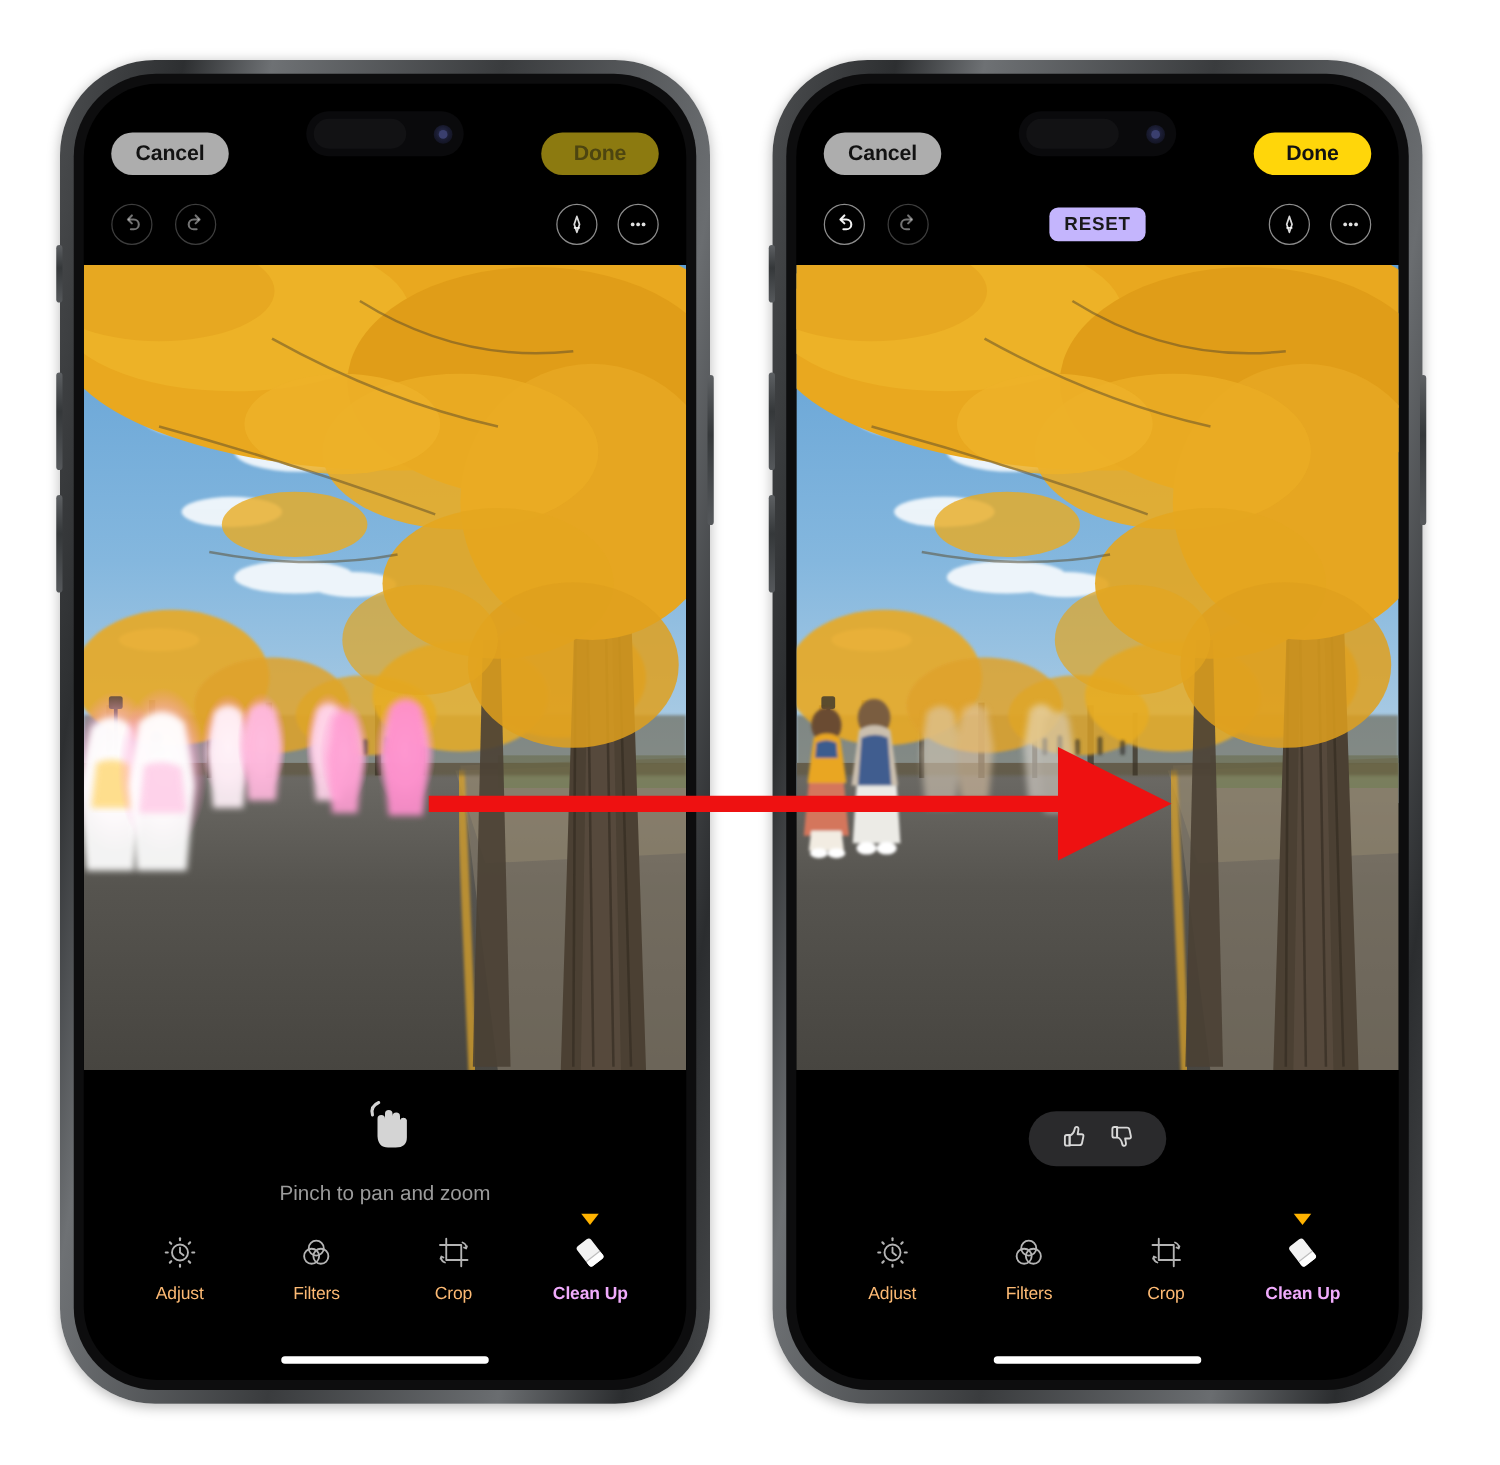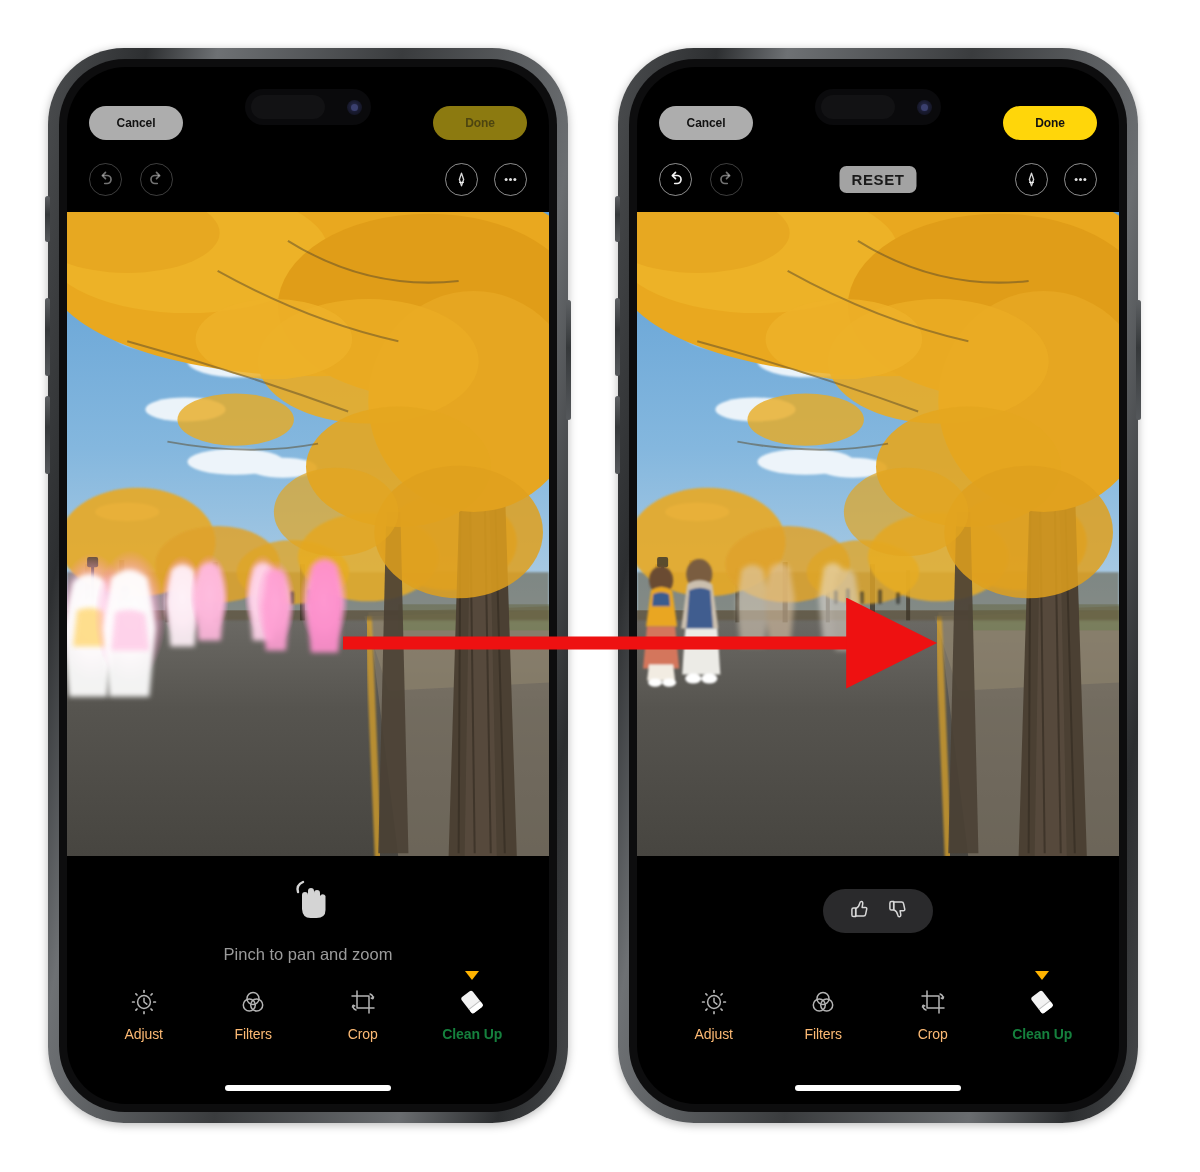--- a/index.html
+++ b/index.html
@@ -76,21 +76,21 @@
   .topbar {
     position: absolute; top: 34px; left: 0; right: 0;
     height: 44px;
     display: flex; align-items: center; justify-content: space-between;
     padding: 0 22px;
   }
   .pill-btn {
     height: 34px; min-width: 94px;
     border-radius: 17px;
     display: flex; align-items: center; justify-content: center;
-    font-size: 12px; font-weight: 700;
+    font-size: 17px; font-weight: 700;
     letter-spacing: -.1px;
     cursor: pointer;
   }
   .pill-cancel { background: #adadad; color: #121212; }
   .pill-done-active { background: #ffd60a; color: #121212; }
   .pill-done-dim { background: #8c7a10; color: #4d4510; }
 
   
   .toolrow {
     position: absolute; top: 90px; left: 0; right: 0;
@@ -105,21 +105,21 @@
   .circ-icon {
     width: 33px; height: 33px; border-radius: 50%;
     border: 1.6px solid rgba(255,255,255,.55);
     display: flex; align-items: center; justify-content: center;
     cursor: pointer;
   }
   .circ-icon.dim { border-color: rgba(255,255,255,.24); }
   .circ-icon svg { display: block; }
 
   .reset-btn {
-    background: #a3a3a3; color: #1a1a1a;
+    background: #c4b5fd; color: #1a1a1a;
     font-size: 15px; font-weight: 700;
     letter-spacing: .6px;
     padding: 5px 12px; border-radius: 7px;
     cursor: pointer;
   }
 
   
   .photo {
     position: absolute;
     left: 0; right: 0;
@@ -159,21 +159,21 @@
     position: relative;
     width: 72px;
     display: flex; flex-direction: column; align-items: center;
     cursor: pointer;
   }
   .tab .tab-ico { height: 40px; display:flex;align-items:center;justify-content:center; }
   .tab .tab-label {
     margin-top: 4px; font-size: 14px;
     color: #fdba74; letter-spacing: -.1px;
   }
-  .tab.active .tab-label { color: #15803d; font-weight: 700; }
+  .tab.active .tab-label { color: #f0abfc; font-weight: 700; }
   .caret {
     position: absolute; top: -11px; left: 50%; transform: translateX(-50%);
     width: 0; height: 0;
     border-left: 7px solid transparent;
     border-right: 7px solid transparent;
     border-top: 9px solid #ffb300;
   }
 
   .home-indicator {
     position: absolute; bottom: 13px; left: 50%; transform: translateX(-50%);

